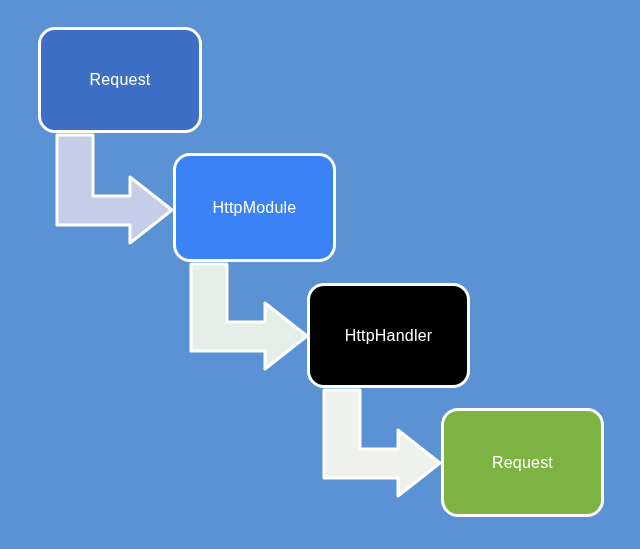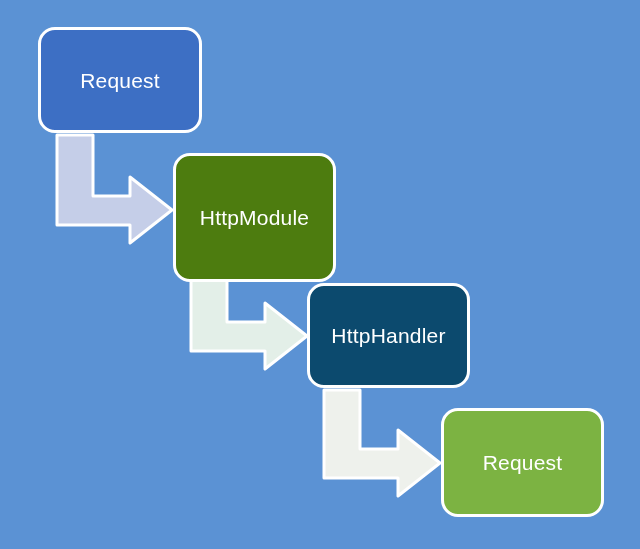--- a/index.html
+++ b/index.html
@@ -35,21 +35,21 @@
     box-sizing: border-box;
     border: 3px solid #ffffff;
     border-radius: 17px;
     display: flex;
     align-items: center;
     justify-content: center;
   }
   .node-label {
     color: #ffffff;
     font-family: "Liberation Sans", sans-serif;
-    font-size: 21px;
+    font-size: 16px;
     font-weight: 400;
     letter-spacing: 0.2px;
     line-height: 1;
     white-space: nowrap;
     text-align: center;
   }
 </style>
 </head>
 <body>
 
@@ -60,25 +60,25 @@
   <svg class="flow-svg" viewBox="0 0 640 549" xmlns="http://www.w3.org/2000/svg">
     <polygon fill="#c5cee8" stroke="#ffffff" stroke-width="3" stroke-linejoin="round" points="57,135 93,135 93,196 130,196 130,177 172,210 130,243 130,225 57,225"></polygon>
     <polygon fill="#e3efe8" stroke="#ffffff" stroke-width="3" stroke-linejoin="round" points="191,264 227,264 227,322 265,322 265,303 307,336 265,369 265,351 191,351"></polygon>
     <polygon fill="#eef1ec" stroke="#ffffff" stroke-width="3" stroke-linejoin="round" points="324,390 360,390 360,449 398,449 398,430 440,463 398,496 398,478 324,478"></polygon>
   </svg>
 
   <div class="node-box" style="left: 38px; top: 27px; width: 164px; height: 106px; background: rgb(61, 111, 196); border-color: rgb(255, 255, 255);">
     <span class="node-label" style="color: rgb(255, 255, 255);">Request</span>
   </div>
 
-  <div class="node-box" style="left: 173px; top: 153px; width: 163px; height: 129px; background: #4d7c0f; border-color: rgb(255, 255, 255);">
+  <div class="node-box" style="left: 173px; top: 153px; width: 163px; height: 109px; background: #3b82f6; border-color: rgb(255, 255, 255);">
     <span class="node-label" style="color: rgb(255, 255, 255);">HttpModule</span>
   </div>
 
-  <div class="node-box" style="left: 307px; top: 283px; width: 163px; height: 105px; background: #0c4a6e; border-color: rgb(255, 255, 255);">
+  <div class="node-box" style="left: 307px; top: 283px; width: 163px; height: 105px; background: #000000; border-color: rgb(255, 255, 255);">
     <span class="node-label" style="color: rgb(255, 255, 255);">HttpHandler</span>
   </div>
 
   <div class="node-box" style="left: 441px; top: 408px; width: 163px; height: 109px; background: rgb(124, 179, 66); border-color: rgb(255, 255, 255);">
     <span class="node-label" style="color: rgb(255, 255, 255);">Request</span>
   </div>
 
 </div>
 
 </body></html>

